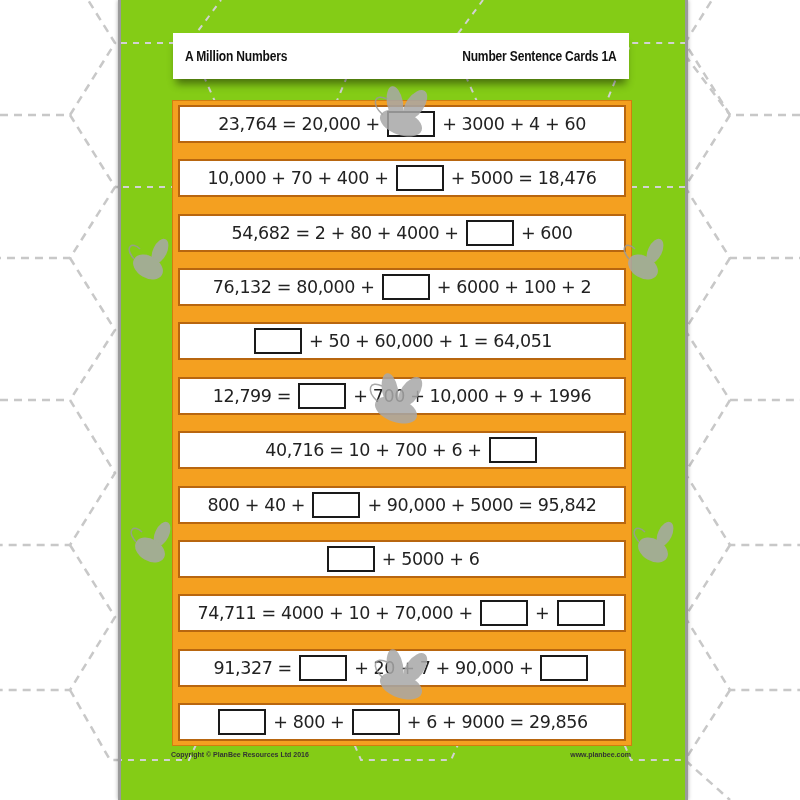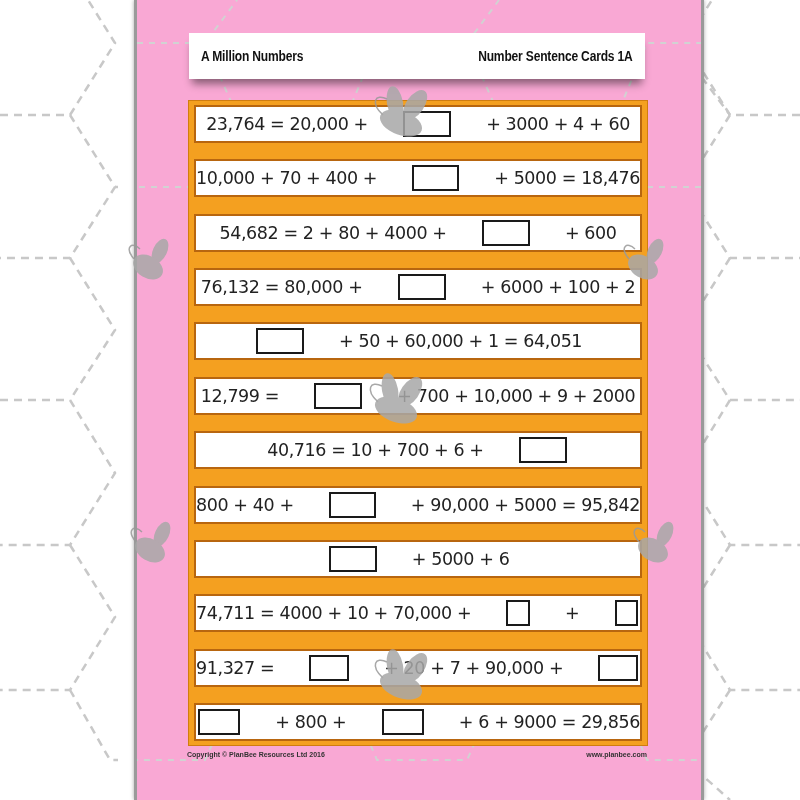--- a/index.html
+++ b/index.html
@@ -3,22 +3,22 @@
 <meta charset="utf-8">
 <style>
   html, body { margin: 0; padding: 0; }
   body {
     width: 800px; height: 800px; overflow: hidden; position: relative;
     background: #ffffff;
     font-family: "DejaVu Sans", sans-serif;
   }
   .hex-bg { position: absolute; left: 0; top: 0; width: 800px; height: 800px; z-index: 0; }
   .sheet {
-    position: absolute; left: 134px; top: 0; width: 564px; height: 800px;
-    background: #f9a8d4;
+    position: absolute; left: 118px; top: 0; width: 564px; height: 800px;
+    background: #84cc16;
     border-left: 3px solid #9a9a9a; border-right: 3px solid #9a9a9a;
     box-shadow: 0 0 4px rgba(0,0,0,0.35);
     z-index: 1;
   }
   .sheet-hex { position: absolute; left: 0; top: 0; width: 564px; height: 800px; }
   .header-card {
     position: absolute; left: 52px; top: 33px; width: 456px; height: 46px;
     background: #ffffff;
     box-shadow: 0 8px 8px -3px rgba(0,0,0,0.45);
     display: flex; justify-content: space-between; align-items: center;
@@ -38,21 +38,20 @@
     padding: 4px 5px;
     display: flex; flex-direction: column; justify-content: space-between;
   }
   .card {
     height: 38px; background: #ffffff;
     border: 2px solid #b8660f;
     box-sizing: border-box;
     display: flex; align-items: center; justify-content: center;
     font-size: 17.5px; color: #222; white-space: pre;
     position: relative;
-    gap: 28px;
   }
   .card .t { font-family: "DejaVu Sans", sans-serif; letter-spacing: -0.4px; }
   .blank {
     display: inline-block; width: 48px; height: 26px;
     border: 2px solid #1a1a1a; background: #fff; box-sizing: border-box;
     margin: 0 2px; vertical-align: middle;
   }
   .footer {
     position: absolute; left: 50px; top: 751px; width: 460px;
     display: flex; justify-content: space-between;
@@ -113,21 +112,21 @@
     <span>A Million Numbers</span>
     <span class="right">Number Sentence Cards 1A</span>
   </div>
 
   <div class="cards" id="cards">
       <div class="card"><span class="t">23,764 = 20,000 + </span><span class="blank"></span><span class="t"> + 3000 + 4 + 60</span></div>
       <div class="card"><span class="t">10,000 + 70 + 400 + </span><span class="blank"></span><span class="t"> + 5000 = 18,476</span></div>
       <div class="card"><span class="t">54,682 = 2 + 80 + 4000 + </span><span class="blank"></span><span class="t"> + 600</span></div>
       <div class="card"><span class="t">76,132 = 80,000 + </span><span class="blank"></span><span class="t"> + 6000 + 100 + 2</span></div>
       <div class="card"><span class="blank"></span><span class="t"> + 50 + 60,000 + 1 = 64,051</span></div>
-      <div class="card"><span class="t">12,799 = </span><span class="blank"></span><span class="t"> + 700 + 10,000 + 9 + 2000</span></div>
+      <div class="card"><span class="t">12,799 = </span><span class="blank"></span><span class="t"> + 700 + 10,000 + 9 + 1996</span></div>
       <div class="card"><span class="t">40,716 = 10 + 700 + 6 + </span><span class="blank"></span></div>
       <div class="card"><span class="t">800 + 40 + </span><span class="blank"></span><span class="t"> + 90,000 + 5000 = 95,842</span></div>
       <div class="card"><span class="blank"></span><span class="t"> + 5000 + 6</span></div>
       <div class="card"><span class="t">74,711 = 4000 + 10 + 70,000 + </span><span class="blank"></span><span class="t"> + </span><span class="blank"></span></div>
       <div class="card"><span class="t">91,327 = </span><span class="blank"></span><span class="t"> + 20 + 7 + 90,000 + </span><span class="blank"></span></div>
       <div class="card"><span class="blank"></span><span class="t"> + 800 + </span><span class="blank"></span><span class="t"> + 6 + 9000 = 29,856</span></div>
     </div>
 
   <div class="footer">
     <span>Copyright © PlanBee Resources Ltd 2016</span>

